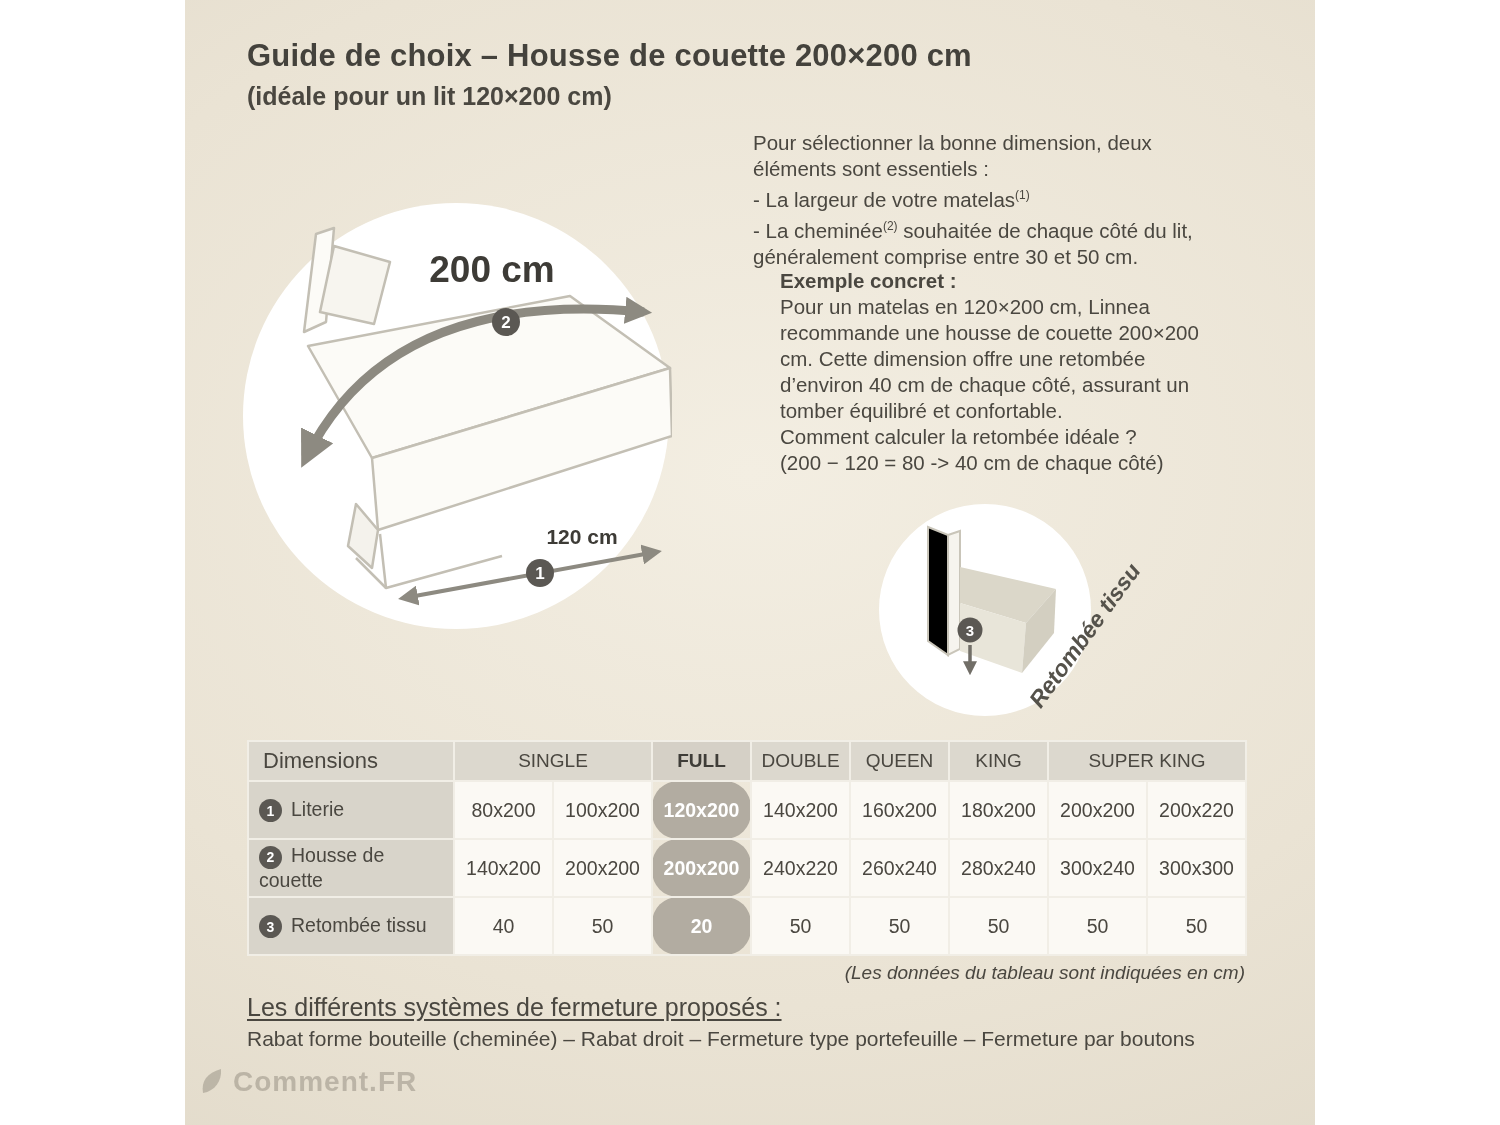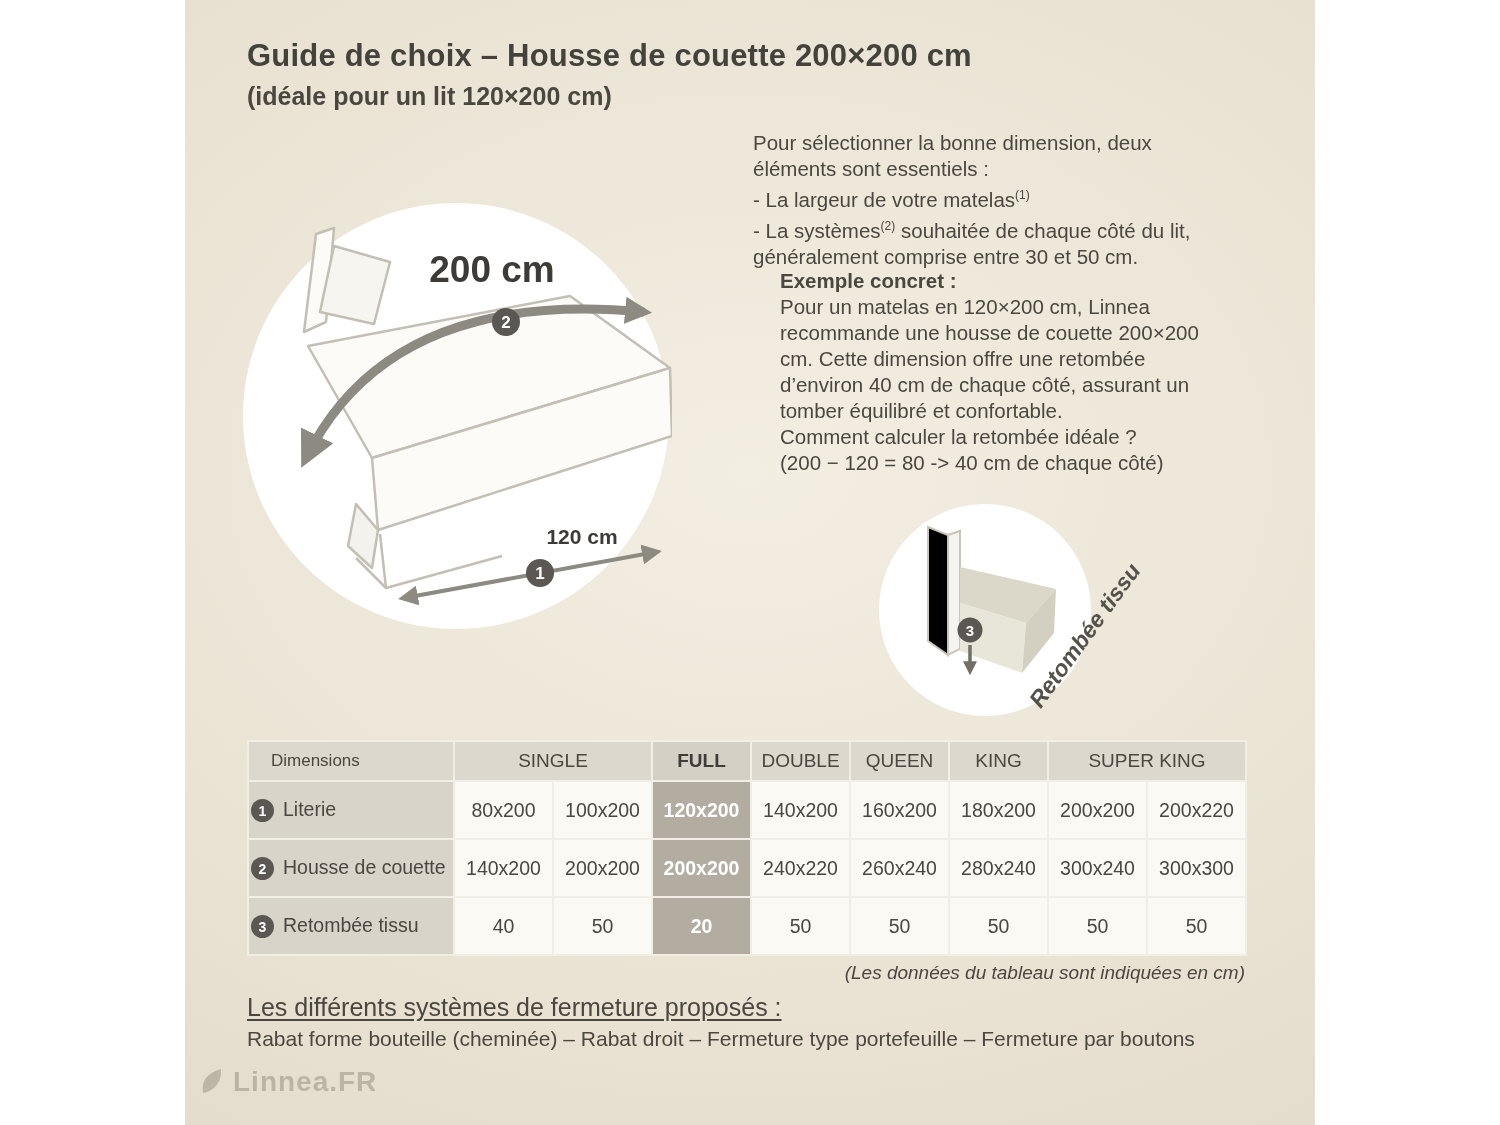--- a/index.html
+++ b/index.html
@@ -56,25 +56,25 @@
   .size-table {
     position:absolute; left:62px; top:740px; width:998px;
     border-collapse:collapse; table-layout:fixed;
   }
   .size-table col.c-dim { width:206px; }
   .size-table col.c-data { width:99px; }
   .size-table th, .size-table td {
     border:2px solid #f1eee6; text-align:center; color:#4a4740;
   }
   .size-table th { height:40px; background:#dcd8ce; font-size:19px; font-weight:normal; }
-  .size-table th.th-dim { text-align:left; padding-left:22px; font-size:17px; }
+  .size-table th.th-dim { text-align:left; padding-left:14px; font-size:22px; }
   .size-table th.th-full { font-weight:bold; background:#d5d0c6; color:#3f3d38; }
   .size-table td { height:58px; background:#fbf9f4; font-size:19.5px; }
-  .size-table td.td-label { background:#d8d4ca; text-align:left; padding-left:2px; font-size:19.5px; }
-  .size-table td.hl { background:#b2aca1; color:#ffffff; font-weight:bold; }
+  .size-table td.td-label { background:#d8d4ca; text-align:left; padding-left:10px; font-size:19.5px; }
+  .size-table td.hl { background:#b2aca1; color:#ffffff; font-weight:bold;border-radius:26px; }
   .badge {
     display:inline-flex; width:23px; height:23px; border-radius:50%;
     background:#5b5853; color:#ffffff; font-size:14px; font-weight:bold;
     align-items:center; justify-content:center; margin-right:9px; vertical-align:middle;
   }
 
   .table-note {
     position:absolute; left:62px; top:962px; width:998px; text-align:right;
     font-style:italic; font-size:19px; color:#4a4740;
   }
@@ -94,21 +94,21 @@
 <body>
 
 <div class="panel">
 
   <div class="title">Guide de choix – Housse de couette 200×200 cm</div>
   <div class="subtitle">(idéale pour un lit 120×200 cm)</div>
 
   <div class="intro">
     <div>Pour sélectionner la bonne dimension, deux éléments sont essentiels :</div>
     <div><span>- La largeur de votre matelas</span><sup>(1)</sup></div>
-    <div><span>- La systèmes</span><sup>(2)</sup><span> souhaitée de chaque côté du lit, généralement comprise entre 30 et 50 cm.</span></div>
+    <div><span>- La cheminée</span><sup>(2)</sup><span> souhaitée de chaque côté du lit, généralement comprise entre 30 et 50 cm.</span></div>
   </div>
 
   <div class="example">
     <div class="ex-heading">Exemple concret :</div>
     <div>Pour un matelas en 120×200 cm, Linnea recommande une housse de couette 200×200 cm. Cette dimension offre une retombée d’environ 40 cm de chaque côté, assurant un tomber équilibré et confortable.</div>
     <div>Comment calculer la retombée idéale ?</div>
     <div>(200 − 120 = 80  -&gt; 40 cm de chaque côté)</div>
   </div>
 
   <div class="diagram-main">
@@ -229,19 +229,19 @@
 
   <div class="table-note">(Les données du tableau sont indiquées en cm)</div>
 
   <div class="closures-heading">Les différents systèmes de fermeture proposés :</div>
   <div class="closures-list">Rabat forme bouteille (cheminée) – Rabat droit – Fermeture type portefeuille – Fermeture par boutons</div>
 
   <div class="watermark">
     <svg width="26" height="30" viewBox="0 0 26 30">
       <path d="M22,2 C8,6 2,14 4,26 C16,24 23,14 22,2 Z" fill="rgba(128,122,110,0.40)"></path>
     </svg>
-    <span>Linnea.FR</span>
+    <span>Comment.FR</span>
   </div>
 
 </div>
 
 <div class="edge-fade-left"></div>
 <div class="edge-fade-right"></div>
 
 </body></html>

